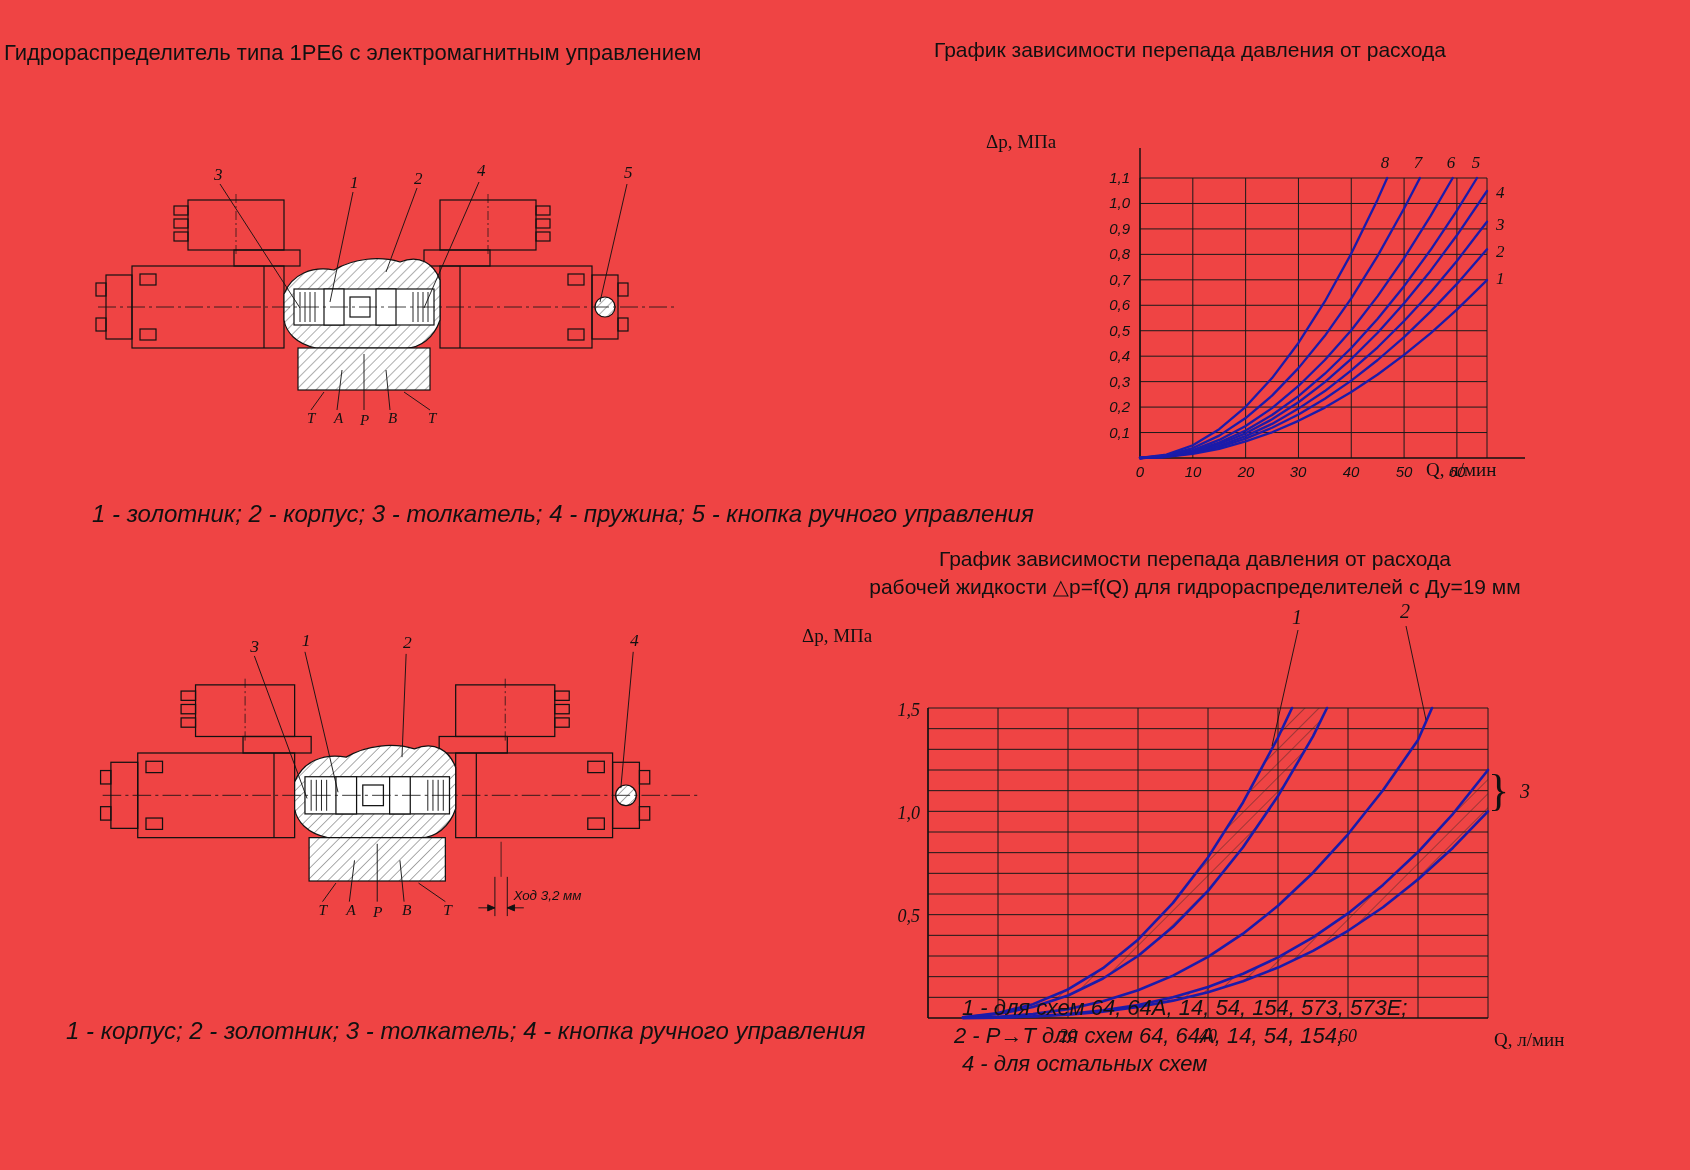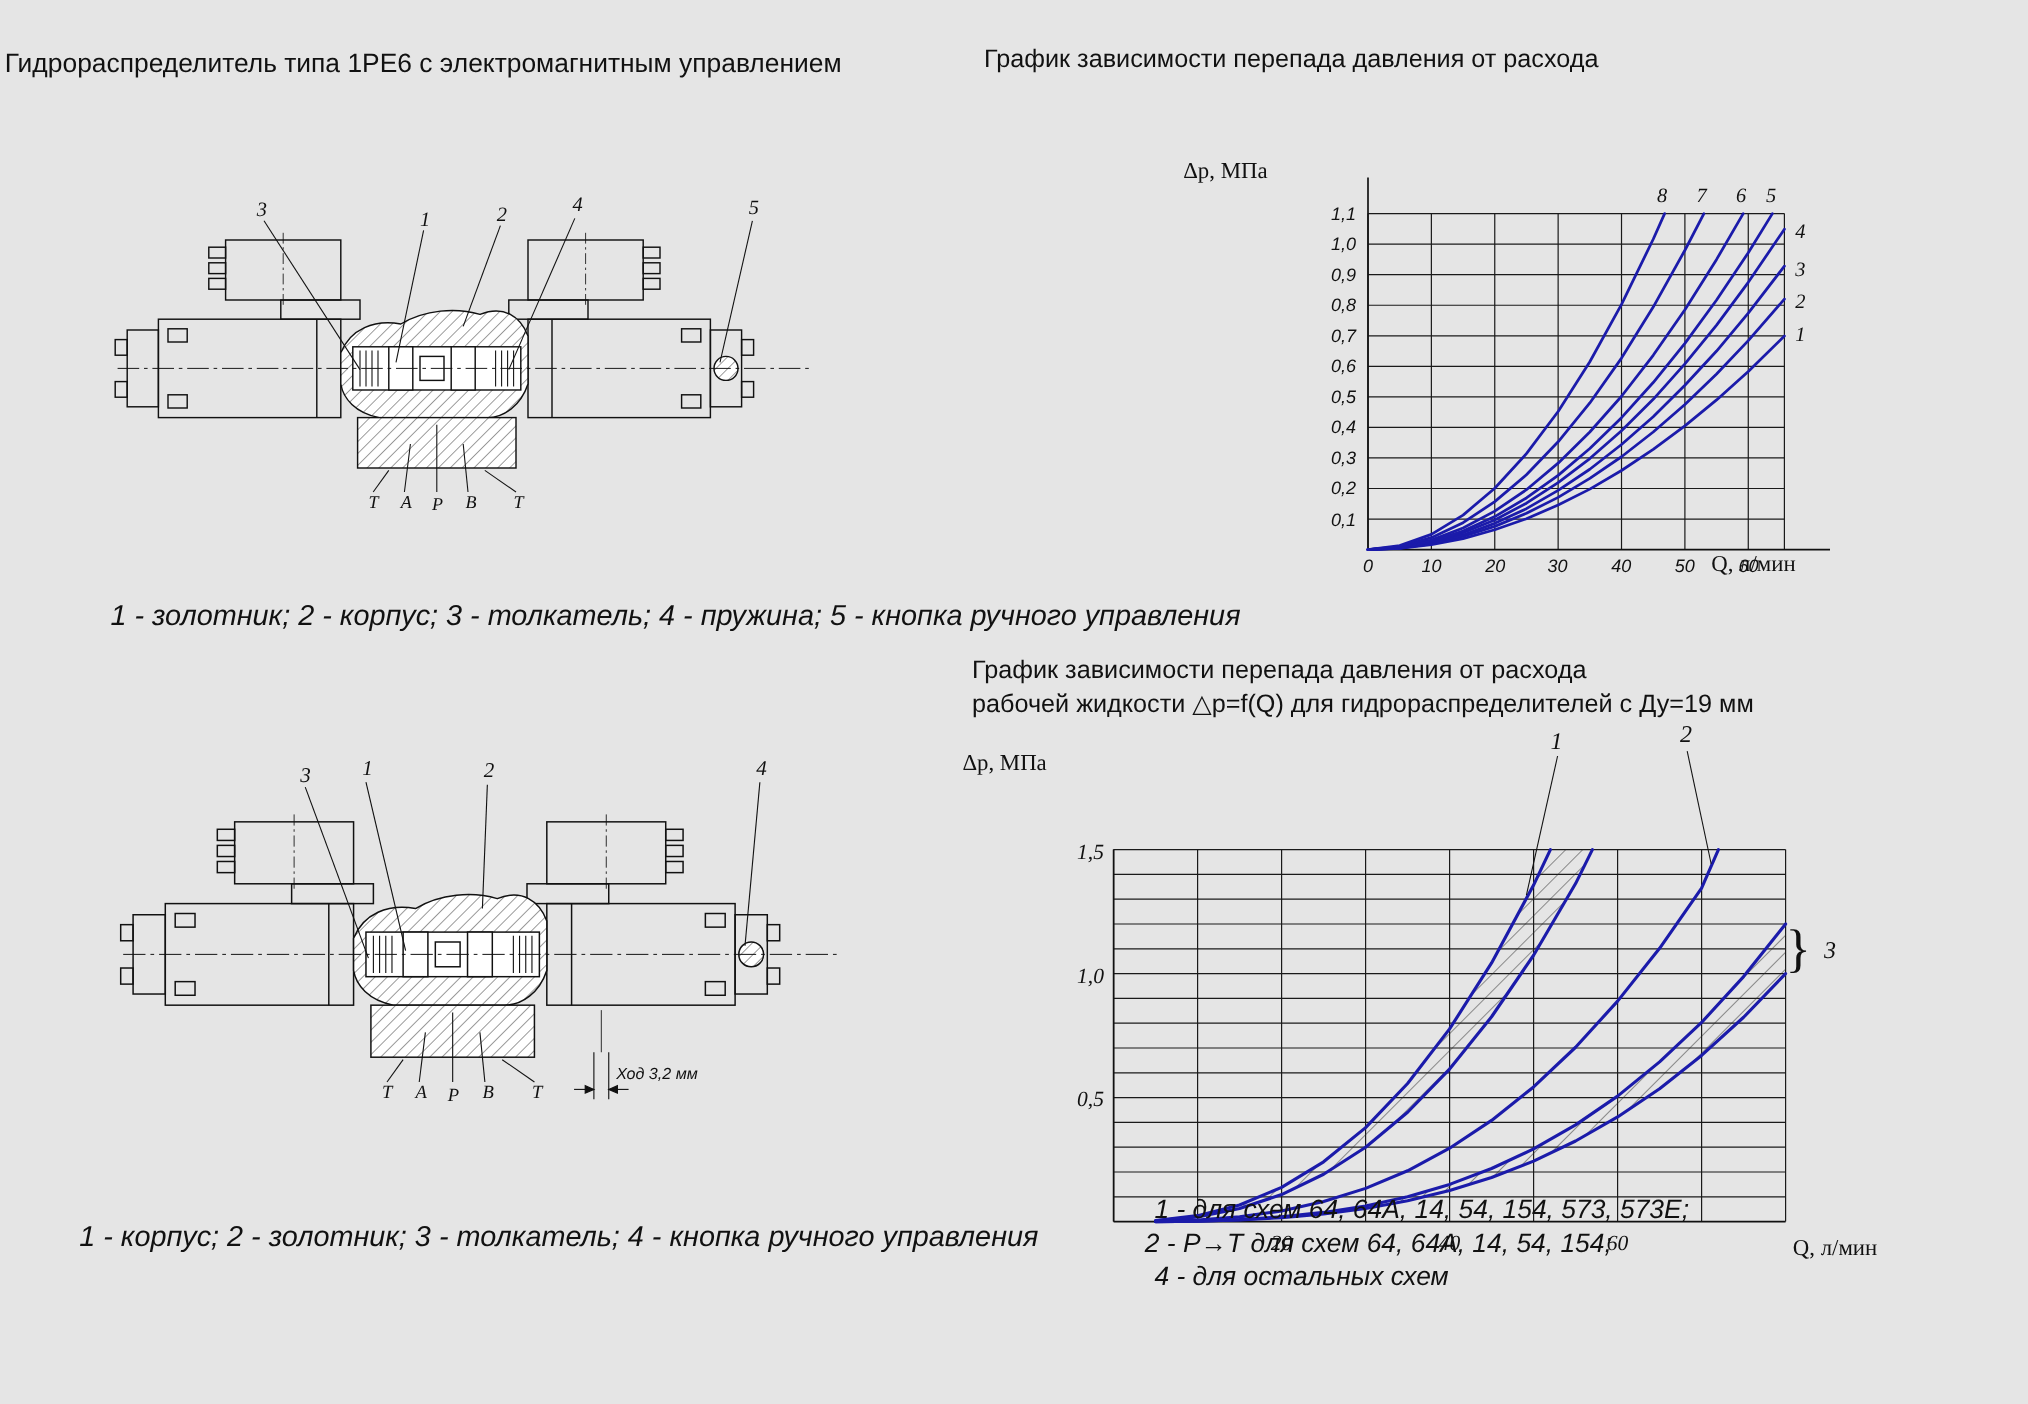--- a/index.html
+++ b/index.html
@@ -1,20 +1,20 @@
 <!DOCTYPE html>
 <html><head>
 <meta charset="utf-8">
 <style>
   html,body{margin:0;padding:0;background:#fff;}
-  .page{position:relative;width:1690px;height:1170px;background:#e5e5e5;overflow:hidden;
+  .page{position:relative;width:1690px;height:1170px;background:#ef4444;overflow:hidden;
         font-family:"Liberation Sans",sans-serif;color:#111;}
   .abs{position:absolute;}
   .sec-title{font-size:22px;white-space:nowrap;}
-  .chart-title{font-size:21px;line-height:28px;text-align:left;}
+  .chart-title{font-size:21px;line-height:28px;text-align:center;}
   .caption{font-size:24px;font-style:italic;white-space:nowrap;}
   .legend-line{font-size:22px;font-style:italic;white-space:nowrap;}
   svg text{fill:#111;}
   .co{font-family:"Liberation Serif",serif;font-style:italic;font-size:17px;}
   .port{font-family:"Liberation Serif",serif;font-style:italic;font-size:15px;}
   .tick-i{font-family:"Liberation Sans",sans-serif;font-style:italic;font-size:15px;}
   .tick-s{font-family:"Liberation Serif",serif;font-style:italic;font-size:18px;}
   .axlbl{font-family:"Liberation Serif",serif;font-size:19px;}
   .cvlbl{font-family:"Liberation Serif",serif;font-style:italic;font-size:17px;}
   .cvlbl2{font-family:"Liberation Serif",serif;font-style:italic;font-size:20px;}

